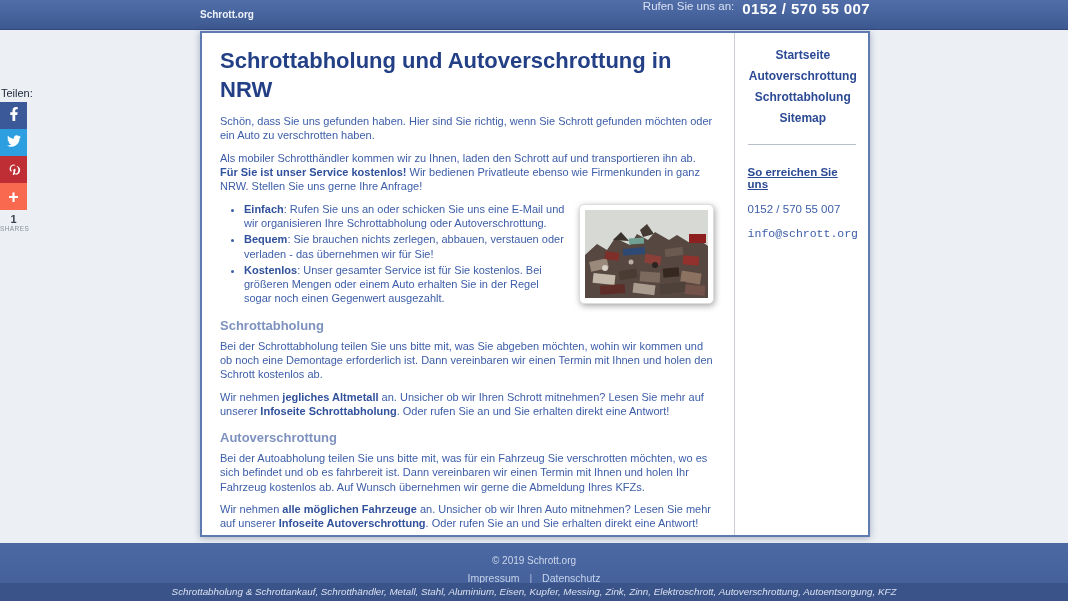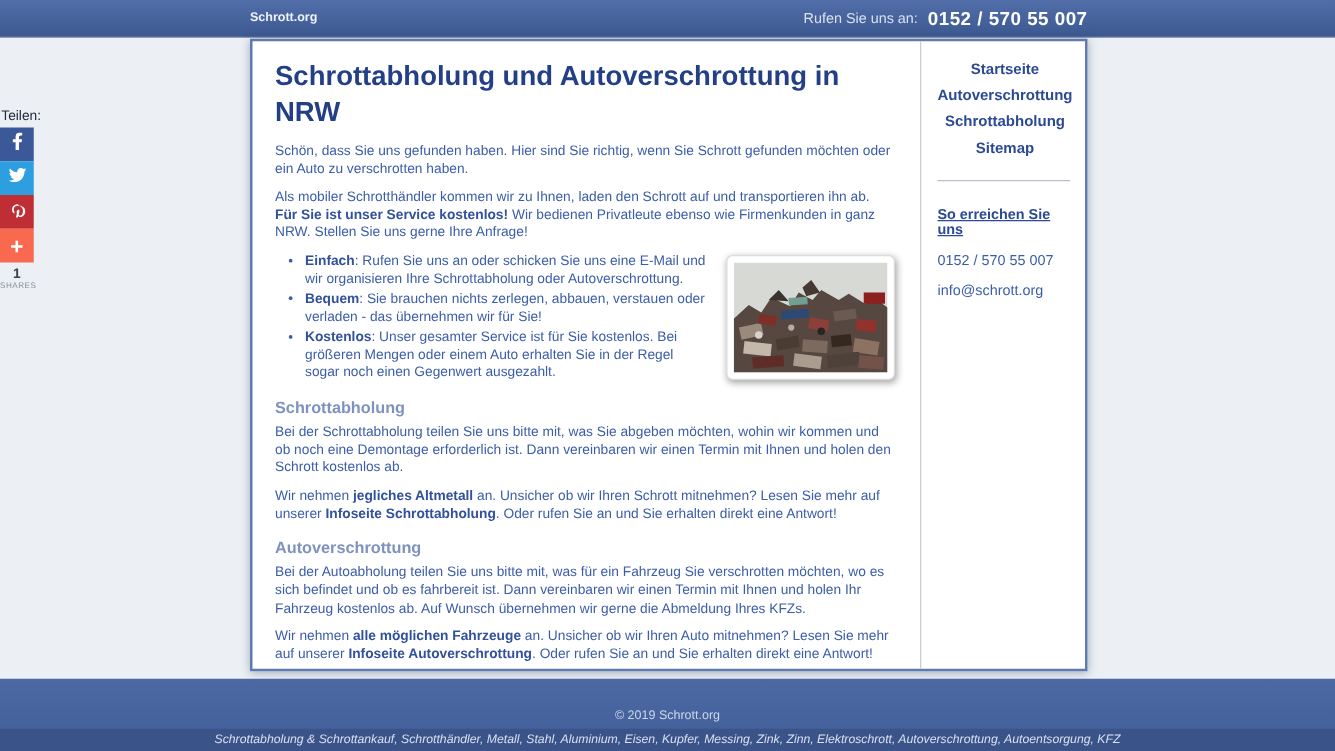--- a/index.html
+++ b/index.html
@@ -15,21 +15,21 @@
     position: absolute; top:0; left:0; right:0; height:30px;
     background: linear-gradient(#516ea9, #3d5991);
     border-bottom: 1px solid #34497c;
   }
   .brand {
     position:absolute; left:200px; top:0; line-height:30px;
     color:#eef2f9; font-weight:bold; font-size:10px; text-decoration:none;
   }
   .call {
     position:absolute; right:198px; top:0; height:30px;
-    display:flex; align-items:center; gap:8px;
+    display:flex; gap:8px;
     color:#d9e1f1; font-size:11.5px;
   }
   .call a { color:#ffffff; font-weight:bold; font-size:15px; text-decoration:none; letter-spacing:.4px; }
 
   
   .share { position:absolute; left:0; top:87px; width:40px; }
   .share-label { font-size:11px; color:#20293a; margin:0 0 3px 1px; }
   .sbtn {
     display:flex; width:27px; height:27px; align-items:center; justify-content:center;
     color:#fff; text-decoration:none;
@@ -73,29 +73,29 @@
   aside {
     flex:1; padding:15px 10px 0 13px; font-size:11.5px;
   }
   aside nav a {
     display:block; color:#2c4a94; font-weight:bold; text-decoration:none;
     font-size:12px; margin-bottom:7px;text-align:center;
   }
   aside hr { border:none; border-top:1px solid #b9bfca; margin:19px 2px 21px 0; }
   .contact-heading { color:#2c4a94; font-weight:bold; text-decoration:underline; font-size:11.5px; margin-bottom:13px; }
   .contact-phone { color:#3c5da8; margin-bottom:12px; }
-  .contact-email { display:block; color:#3c5da8; text-decoration:none; }
+  .contact-email { display:block; color:#3c5da8; text-decoration:none;font-family:Liberation Mono, monospace; }
 
   
   footer {
     position:absolute; left:0; right:0; bottom:0; height:58px;
     background: linear-gradient(#4c69a3, #415e98);
     text-align:center; color:#ccd7ec; font-size:10px;
   }
-  .copyright { padding-top:24px; }
+  .copyright { padding-top:12px; }
   .flinks { margin-top:6px; font-size:10.5px; }
   .flinks a { color:#c6d2ea; text-decoration:none; margin:0 7px; }
   .flinks .sep { color:#a9b8d8; }
   .keywords {
     position:absolute; bottom:0; left:0; right:0; height:18px; line-height:18px;
     background:#3a5388; font-style:italic; font-size:9.8px; color:#d8e0f1;
   }
 </style>
 </head>
 <body>

